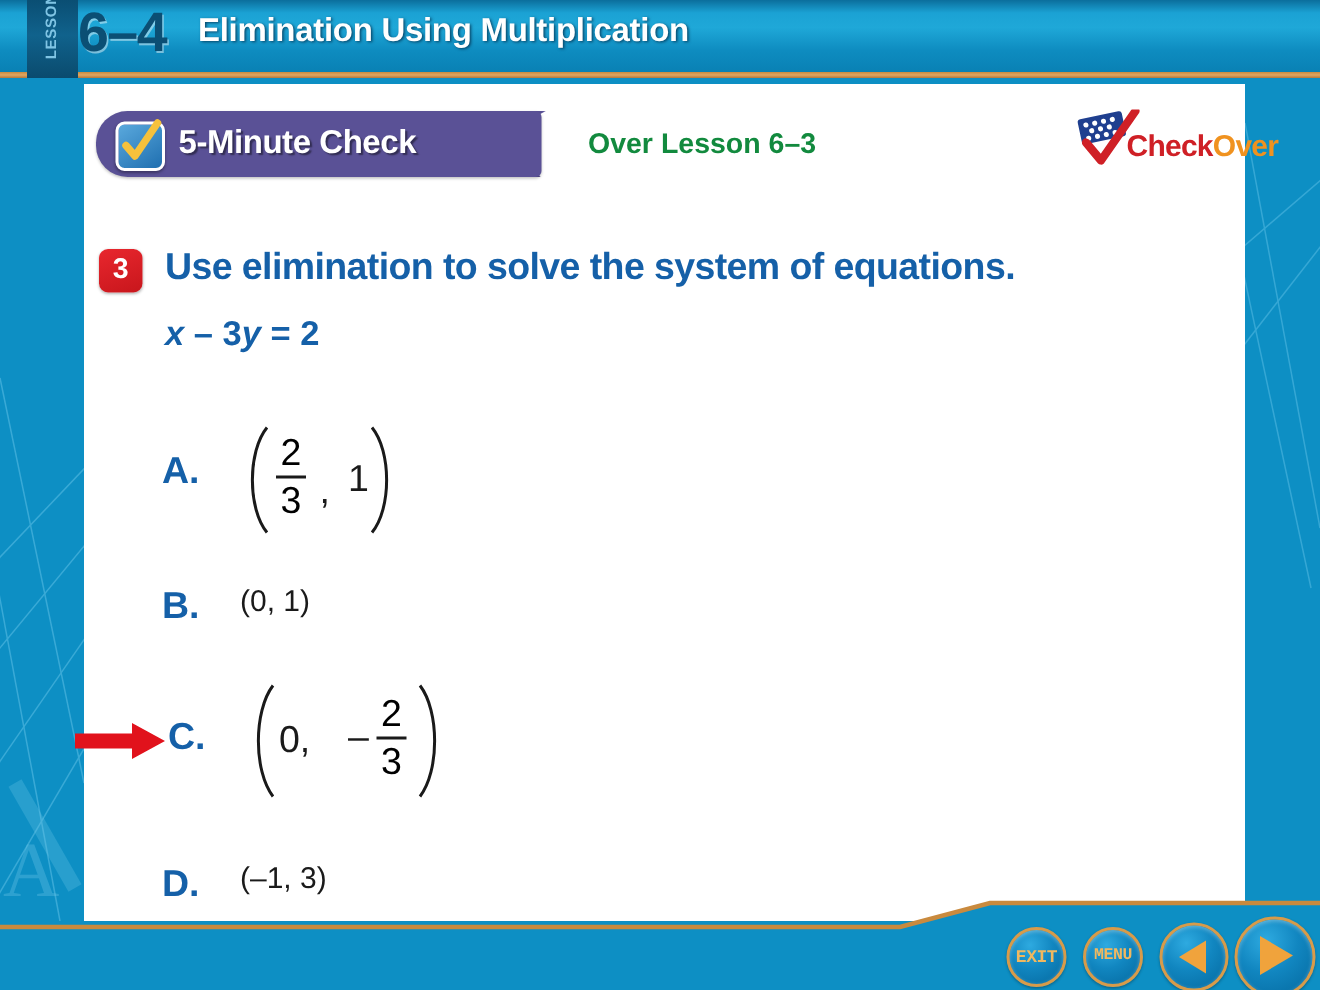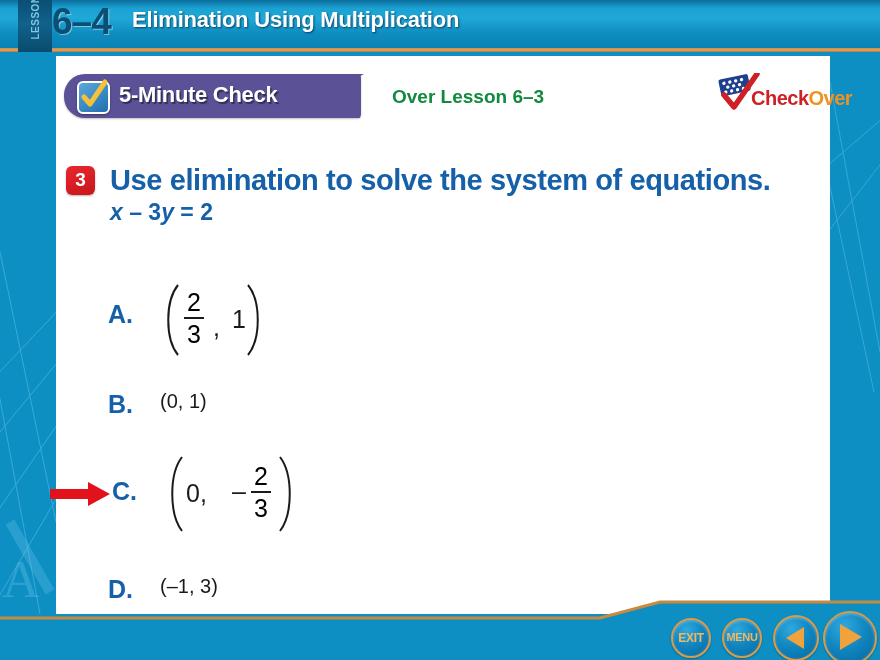--- a/index.html
+++ b/index.html
@@ -186,34 +186,34 @@
     width: 29px;
     text-align: center;
     color: #ffffff;
     font-size: 19px;
     font-weight: bold;
   }
   .q-text {
     position: absolute;
     left: 110px; top: 164px;
     color: #1560a8;
-    font-size: 29px;
+    font-size: 25px;
     font-weight: bold;
     letter-spacing: -0.4px;
     white-space: nowrap;
   }
   .eq {
     position: absolute;
     left: 110px;
     color: #1560a8;
     font-size: 23px;
     font-weight: bold;
     white-space: nowrap;
   }
-  .eq1 { top: 199px; text-align: center; }
+  .eq1 { top: 209px; text-align: center; }
   .eq2 { top: 230px; }
   .eq i { font-style: italic; }
 
   
   .choice-letter {
     position: absolute;
     color: #1560a8;
     font-size: 25px;
     font-weight: bold;
   }
@@ -260,20 +260,21 @@
     border: 2px solid #d79b4a;
     box-shadow: inset 0 1px 3px rgba(255,255,255,0.35), 0 1px 2px rgba(0,0,0,0.3);
   }
   .nav-btn .lbl {
     position: absolute;
     left: 0; width: 100%;
     text-align: center;
     color: #f0b860;
     font-weight: bold;
     letter-spacing: -0.3px;
+    font-family: Liberation Mono, monospace;
   }
   #btn-exit  { left: 671px; top: 618px; width: 36px; height: 36px; }
   #btn-exit  .lbl { top: 11px; font-size: 12px; }
   #btn-menu  { left: 722px; top: 618px; width: 36px; height: 36px; }
   #btn-menu  .lbl { top: 11px; font-size: 11px; }
   #btn-back  { left: 773px; top: 615px; width: 42px; height: 42px; }
   #btn-next  { left: 823px; top: 611px; width: 50px; height: 50px; }
   .tri { position: absolute; }
 </style>
 </head>

